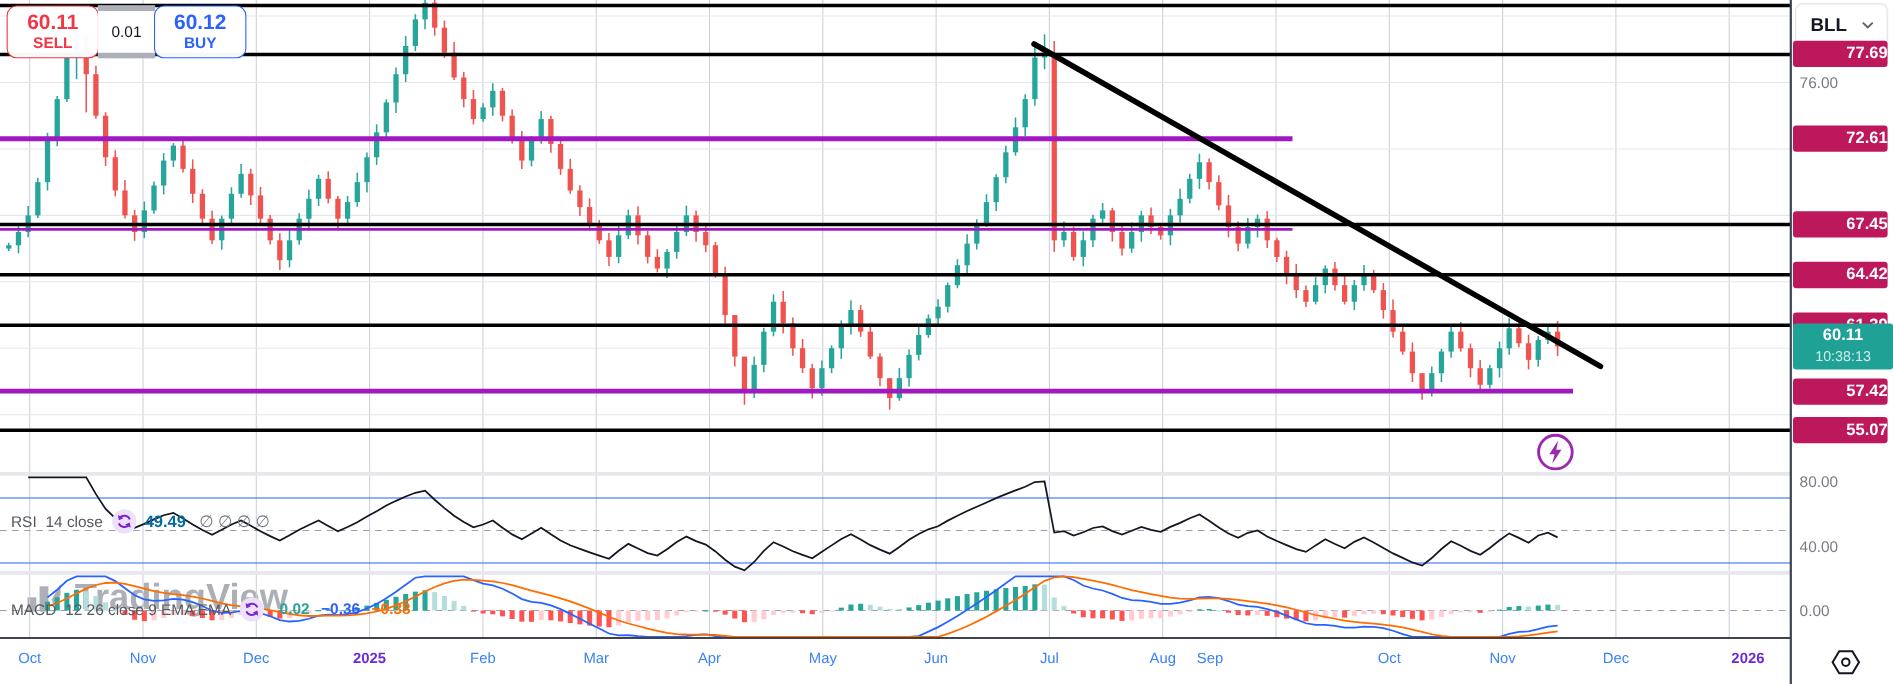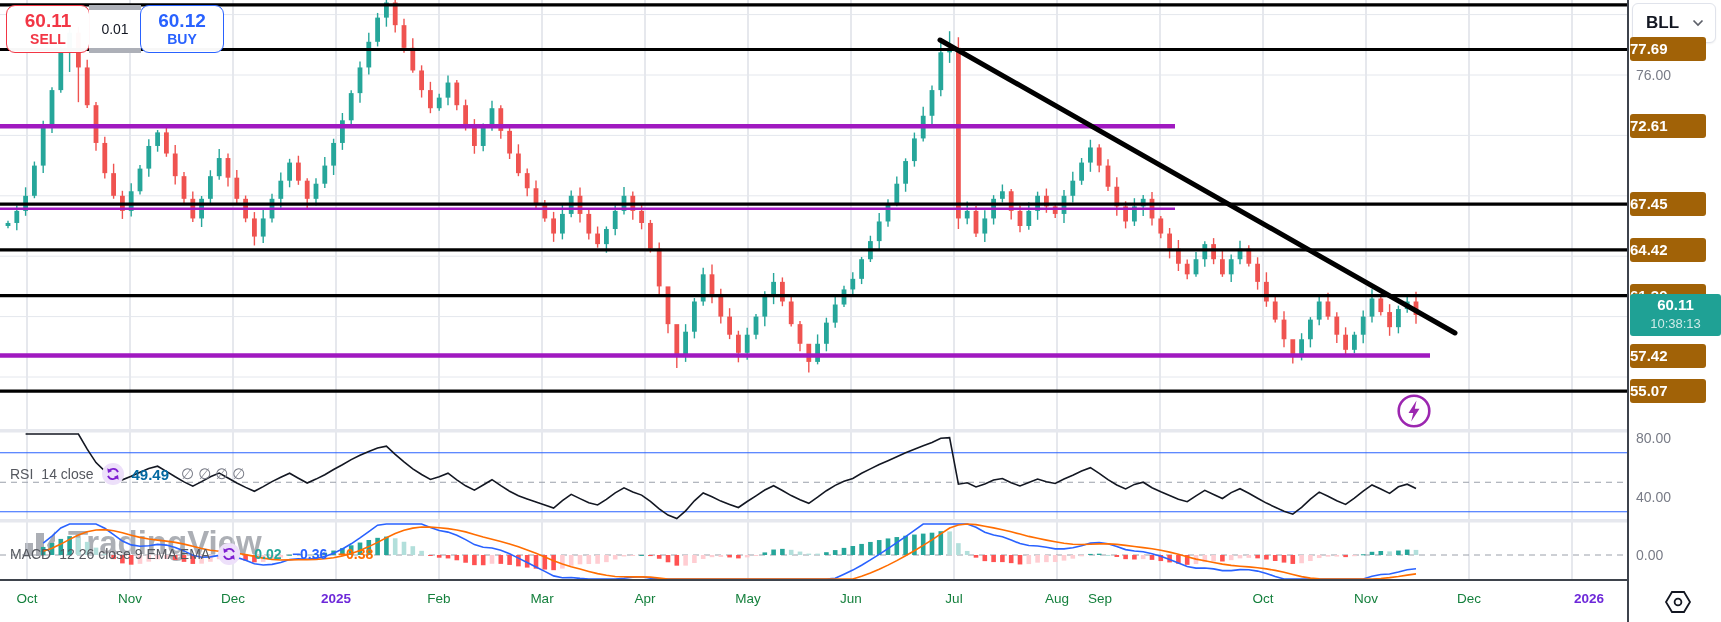--- a/index.html
+++ b/index.html
@@ -20,28 +20,28 @@
   .tp-side{font-size:14px;font-weight:bold;margin-top:1px;}
   #spread-box{width:52px;margin:0 -1px;display:flex;align-items:center;justify-content:center;
               border-top:5px solid #ADB0B8;border-bottom:5px solid #ADB0B8;background:rgba(255,255,255,0.97);
               font-size:14px;color:#131722;}
   
   #symbol-box{left:1632px;top:3px;width:84px;height:40px;border:1px solid #E0E3EB;border-radius:6px;
               background:#fff;display:flex;align-items:center;justify-content:space-between;
               padding:0 11px 0 13px;box-sizing:border-box;cursor:pointer;box-shadow:0 1px 2px rgba(0,0,0,0.06);}
   #symbol-box .sym{font-size:17px;font-weight:bold;color:#131722;}
   
-  .plabel{left:1630px;width:76px;height:24px;border-radius:3px;background:#a16207;color:#fff;
-          font-size:15px;font-weight:bold;text-align:left;line-height:24px;}
+  .plabel{left:1630px;width:86px;height:24px;border-radius:3px;background:#be185d;color:#fff;
+          font-size:15px;font-weight:bold;text-align:right;line-height:24px;}
   .ptick{left:1636px;color:#787B86;font-size:14px;line-height:22px;height:22px;}
   .pcurrent{left:1630px;width:91px;height:42px;border-radius:3px;text-align:center;color:#fff;}
   .pcurrent .v{font-size:15px;font-weight:bold;line-height:21px;}
   .pcurrent .t{font-size:13px;line-height:18px;color:rgba(255,255,255,0.78);}
   
-  .tlabel{top:591px;transform:translateX(-50%);font-size:13.5px;color:#15803d;}
+  .tlabel{top:591px;transform:translateX(-50%);font-size:13.5px;color:#3b82f6;}
   .tlabel.year{font-weight:bold;color:#6d28d9;}
   
   .ind-row{display:flex;align-items:center;gap:8px;left:10px;height:22px;}
   .ind-name,.ind-params{font-size:14px;color:#55585F;white-space:nowrap;}
   .ind-val{font-size:15px;font-weight:bold;color:#0369a1;}
   .refresh-btn{width:22px;height:22px;border-radius:50%;background:#EDE0FA;display:flex;
                align-items:center;justify-content:center;cursor:pointer;flex:0 0 auto;}
   .empty-set{font-size:15px;color:#787B86;margin-left:4px;}
   .macd-vals span{font-size:14px;font-weight:bold;margin-left:6px;}
   #lightning-badge{left:1396px;top:393px;width:36px;height:36px;cursor:pointer;}

